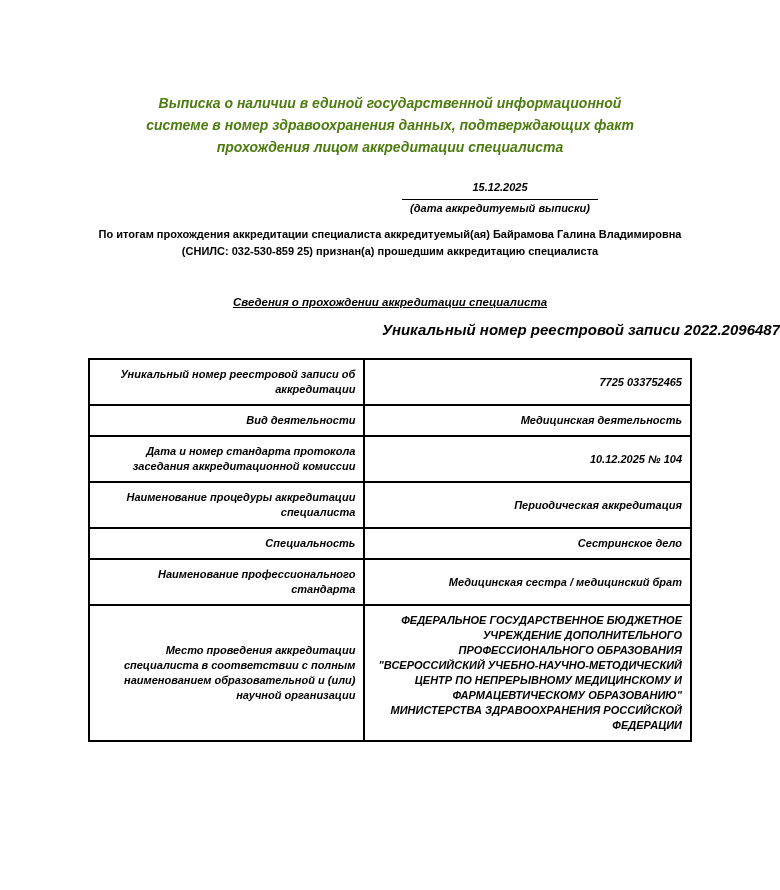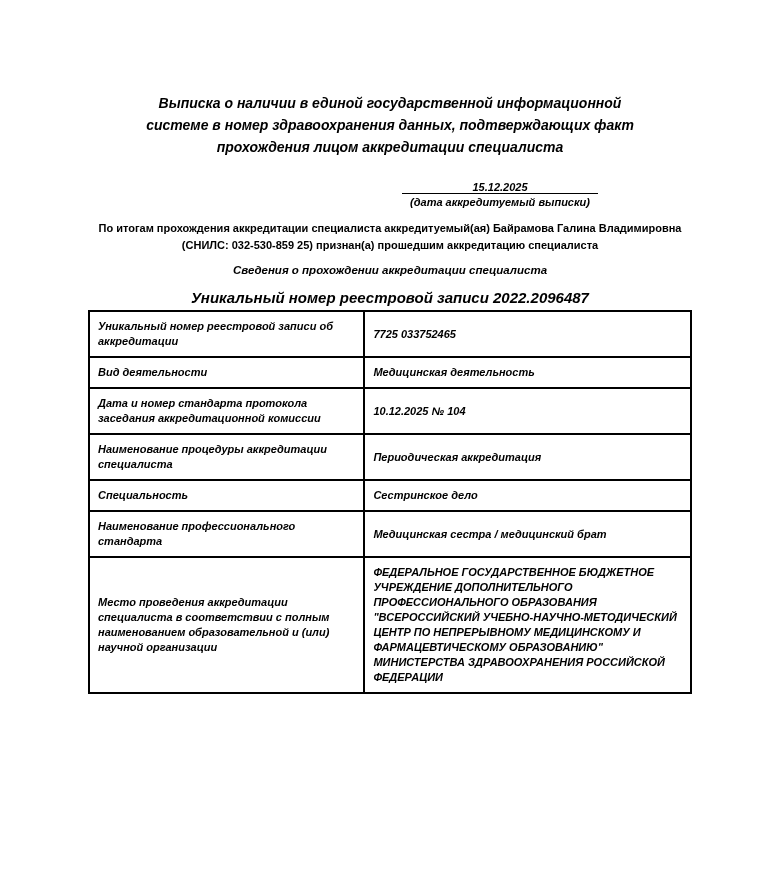--- a/index.html
+++ b/index.html
@@ -12,63 +12,65 @@
   }
   .doc {
     width: 780px; height: 890px;
     padding-top: 92px;
     background: #ffffff;
   }
   .title-block {
     text-align: center;
     font-weight: bold; font-style: italic;
     font-size: 14px; line-height: 22px;
-    color: #000000;
+    color: #4d7c0f;
   }
   .date-block {
     width: 196px;
     margin: 13px 182px 0 auto;
     text-align: center;
     font-weight: bold; font-style: italic;
     font-size: 11px;
   }
   .date-value {
     display: block;
-    padding-bottom: 0;
+    padding-bottom: 6px;
     border-bottom: 1.5px solid #000000;
     margin-top: 23px;
   }
   .date-caption {
     display: block;
     padding-top: 2px;
   }
   .intro {
     width: 632px;
     margin: 12px auto 0 auto;
     text-align: center;
     font-weight: bold; 
     font-size: 11px; line-height: 17px;
   }
   .section-heading {
-    margin-top: 10px;
+    margin-top: 36px;
     text-align: center;
     font-weight: bold; font-style: italic;
     font-size: 11.5px;
+    text-decoration: underline;
   }
   .registry-line {
     margin-top: 13px;
-    text-align: center;
+    text-align: right;
     font-weight: bold; font-style: italic;
     font-size: 15px;
   }
   table.acc-table {
     width: 604px;
-    margin: 4px auto 0 auto;
+    margin: 20px auto 0 auto;
     border-collapse: collapse;
     table-layout: fixed;
+    text-align: right;
   }
   table.acc-table td {
     border: 2px solid #000000;
     font-weight: bold; font-style: italic;
     font-size: 11px; line-height: 15px;
     vertical-align: middle;
     padding: 7px 8px;
   }
   td.label-cell { width: 242px; }
   td.value-cell { width: 287px; padding-left: 10px; padding-right: 6px; }

